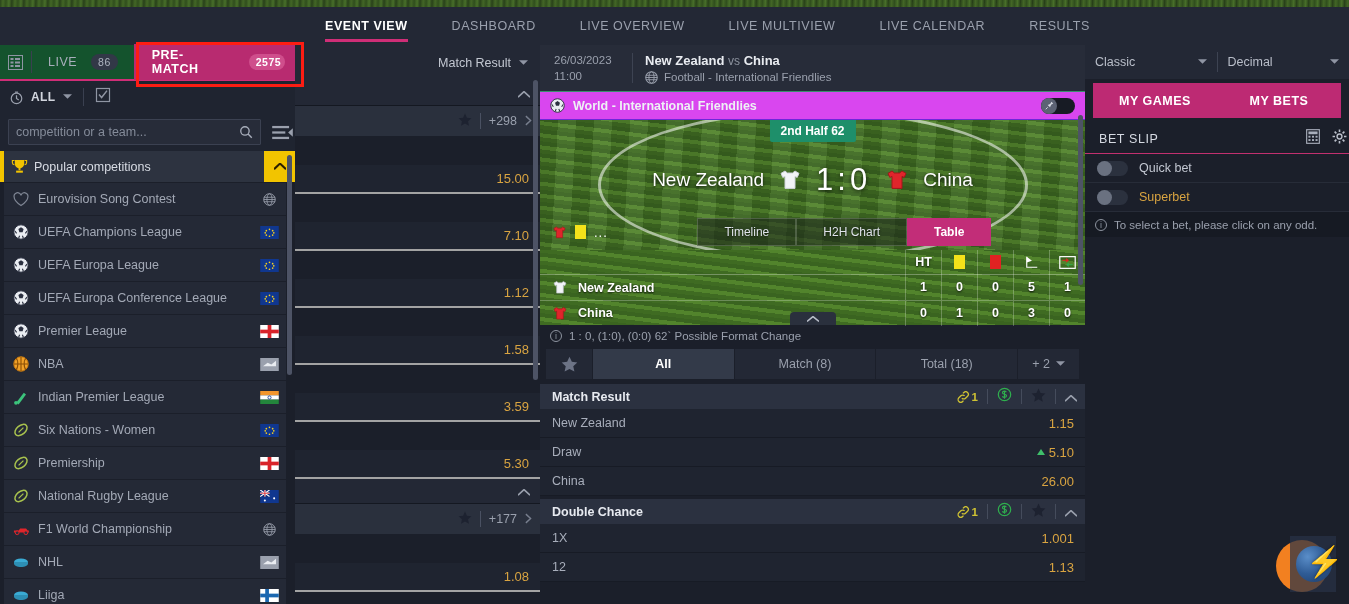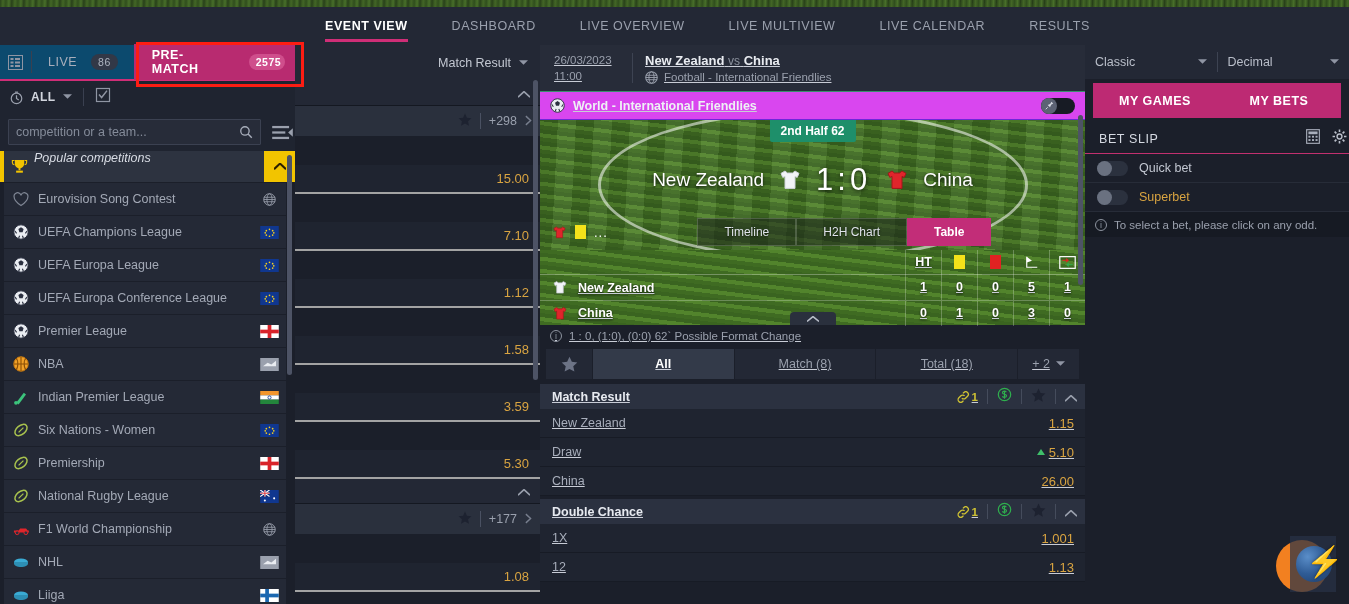--- a/index.html
+++ b/index.html
@@ -38,21 +38,21 @@
   }
   .topnav-tab.active { color: #ffffff; font-weight: bold; }
   .topnav-tab.active::after {
     content: ""; position: absolute; left: 22px; right: 22px; bottom: 3px;
     height: 3px; background: #cf2e77;
   }
 
   
   .lp-bar {
     position: absolute; left: 0; top: 45px; width: 303px; height: 36px;
-    background: #0c4a6e;
+    background: #14532d;
     display: flex; align-items: center;
     border-bottom: 2px solid #cf2e77;
   }
   .lp-grid-btn {
     width: 34px; height: 36px; display: flex; align-items: center; justify-content: center;
     cursor: pointer;
   }
   .lp-divider { width: 1px; height: 22px; background: #3a4050; }
   .lp-tab {
     display: flex; align-items: center; gap: 14px;
@@ -97,24 +97,23 @@
   }
   .search-box input::placeholder { color: #848b99; }
   .panel-collapse-icon { width: 26px; display: flex; align-items: center; justify-content: center; cursor: pointer; }
 
   
   .sidebar {
     position: absolute; left: 0; top: 151px; width: 295px; height: 453px;
     background: #1b1f2a; overflow: hidden;
   }
   .pop-header {
-    display: flex; height: 31px;
+    display: flex; align-items: center; height: 31px;
     background: #2d3340; border-left: 4px solid #f2c400;
     cursor: pointer;
-    font-style: italic;
   }
   .pop-header .ico { width: 30px; display: flex; align-items: center; justify-content: center; }
   .pop-header .lbl { flex: 1; font-size: 12.5px; color: #d8dce4; }
   .pop-header .chev-btn {
     width: 31px; height: 31px; background: #f2c400;
     display: flex; align-items: center; justify-content: center; cursor: pointer;
   }
   .comp-item {
     display: flex; align-items: center; height: 32px;
     margin: 1px 9px 0 4px; background: #242936; cursor: pointer;
@@ -157,21 +156,21 @@
   }
   .mid-odd .val { font-size: 13px; color: #d9a441; }
   .mid-scroll {
     position: absolute; left: 533px; top: 80px; width: 5px; height: 300px;
     background: #4d5365; border-radius: 3px;
   }
 
   
   .center {
     position: absolute; left: 540px; top: 45px; width: 545px; height: 559px;
-    background: #1b1f2a; overflow: hidden; text-decoration: underline;
+    background: #1b1f2a; overflow: hidden;
   }
   .match-head {
     height: 47px; background: #272c39; display: flex; align-items: center;
     padding-left: 14px; border-bottom: 1px solid #3a8f6e;
   }
   .mh-date { width: 78px; font-size: 11.5px; color: #9aa0ad; line-height: 16px; }
   .mh-sep { width: 1px; height: 30px; background: #3d4352; margin-right: 12px; }
   .mh-main { display: flex; flex-direction: column; gap: 3px; }
   .mh-teams { font-size: 13px; color: #e9ecf1; font-weight: bold; }
   .mh-teams .vs { color: #8d939f; font-weight: normal; font-size: 12px; }

